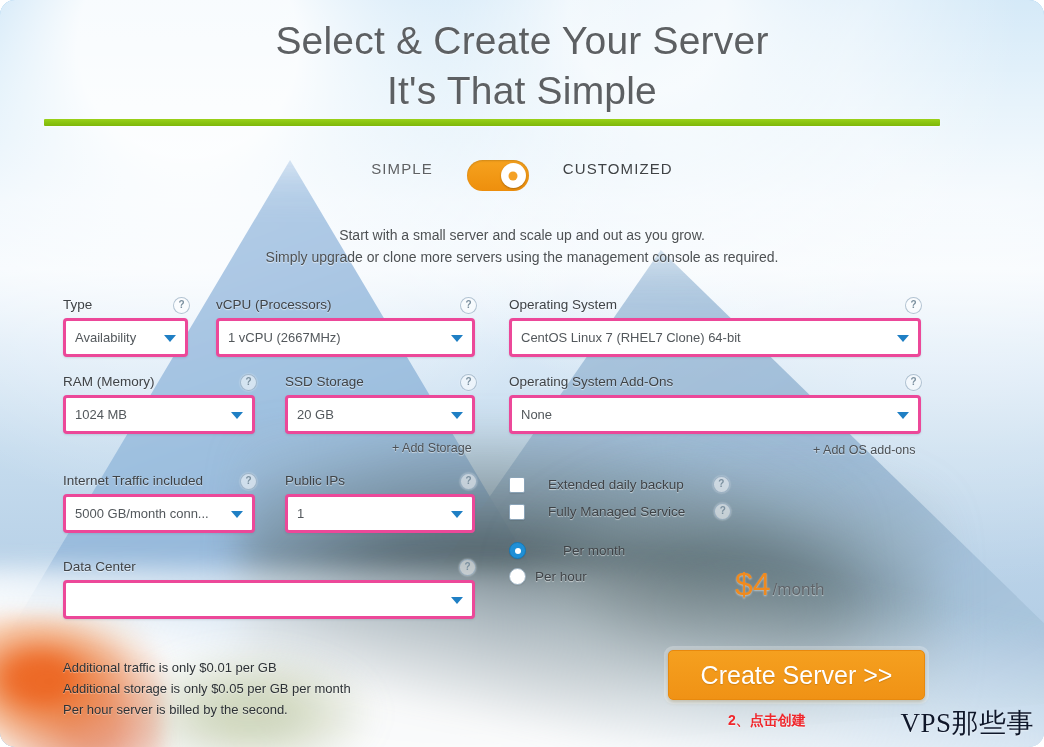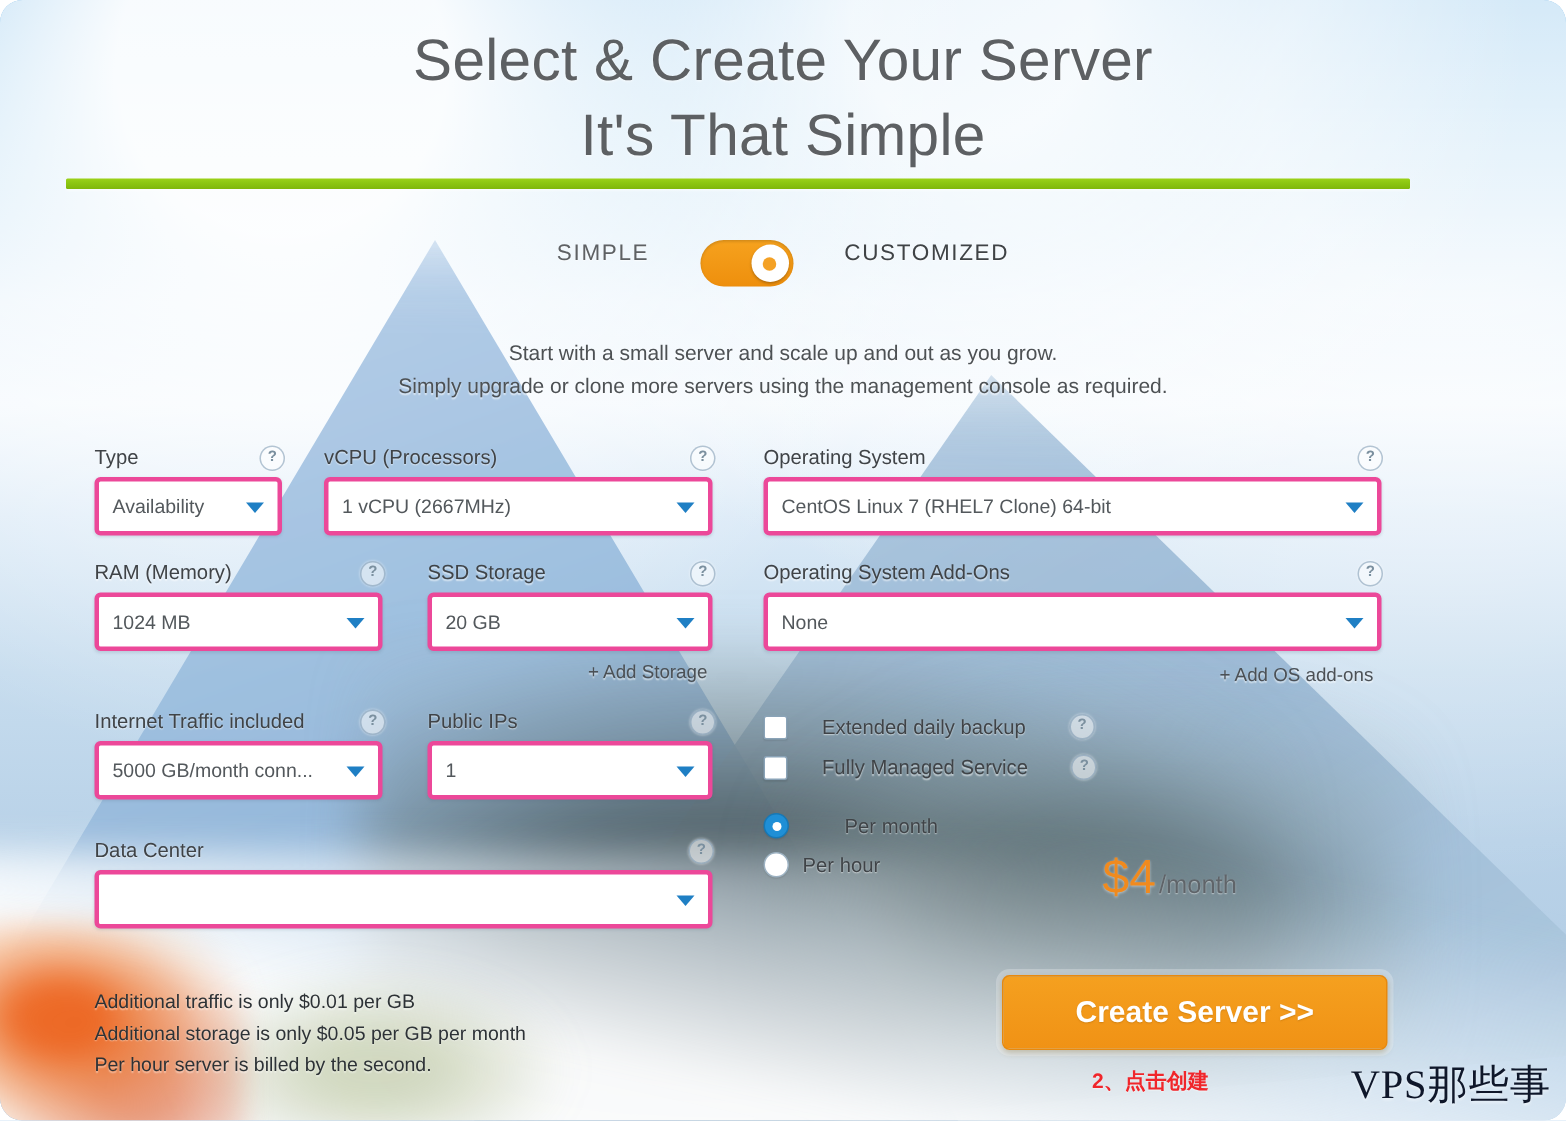--- a/index.html
+++ b/index.html
@@ -355,28 +355,27 @@
   .cta {
     position: absolute;
     left: 668px;
     top: 650px;
     width: 255px;
     height: 48px;
     background: linear-gradient(#f5a01f, #f09215);
     border: 1px solid #e8890d;
     border-radius: 5px;
     color: #ffffff;
-    font-size: 20px;
+    font-size: 25px;
     display: flex;
     align-items: center;
     justify-content: center;
     cursor: pointer;
     box-shadow: 0 2px 4px rgba(120,90,20,0.3), 0 0 0 4px rgba(255,255,255,0.25);
     text-shadow: 0 1px 1px rgba(150,90,0,0.35);
-    font-weight: bold;
   }
 
   .watermark {
     position: absolute;
     right: 10px;
     bottom: 6px;
     font-family: "Liberation Serif", serif;
     font-size: 27px;
     color: #0f172a;
     letter-spacing: 0.5px;

